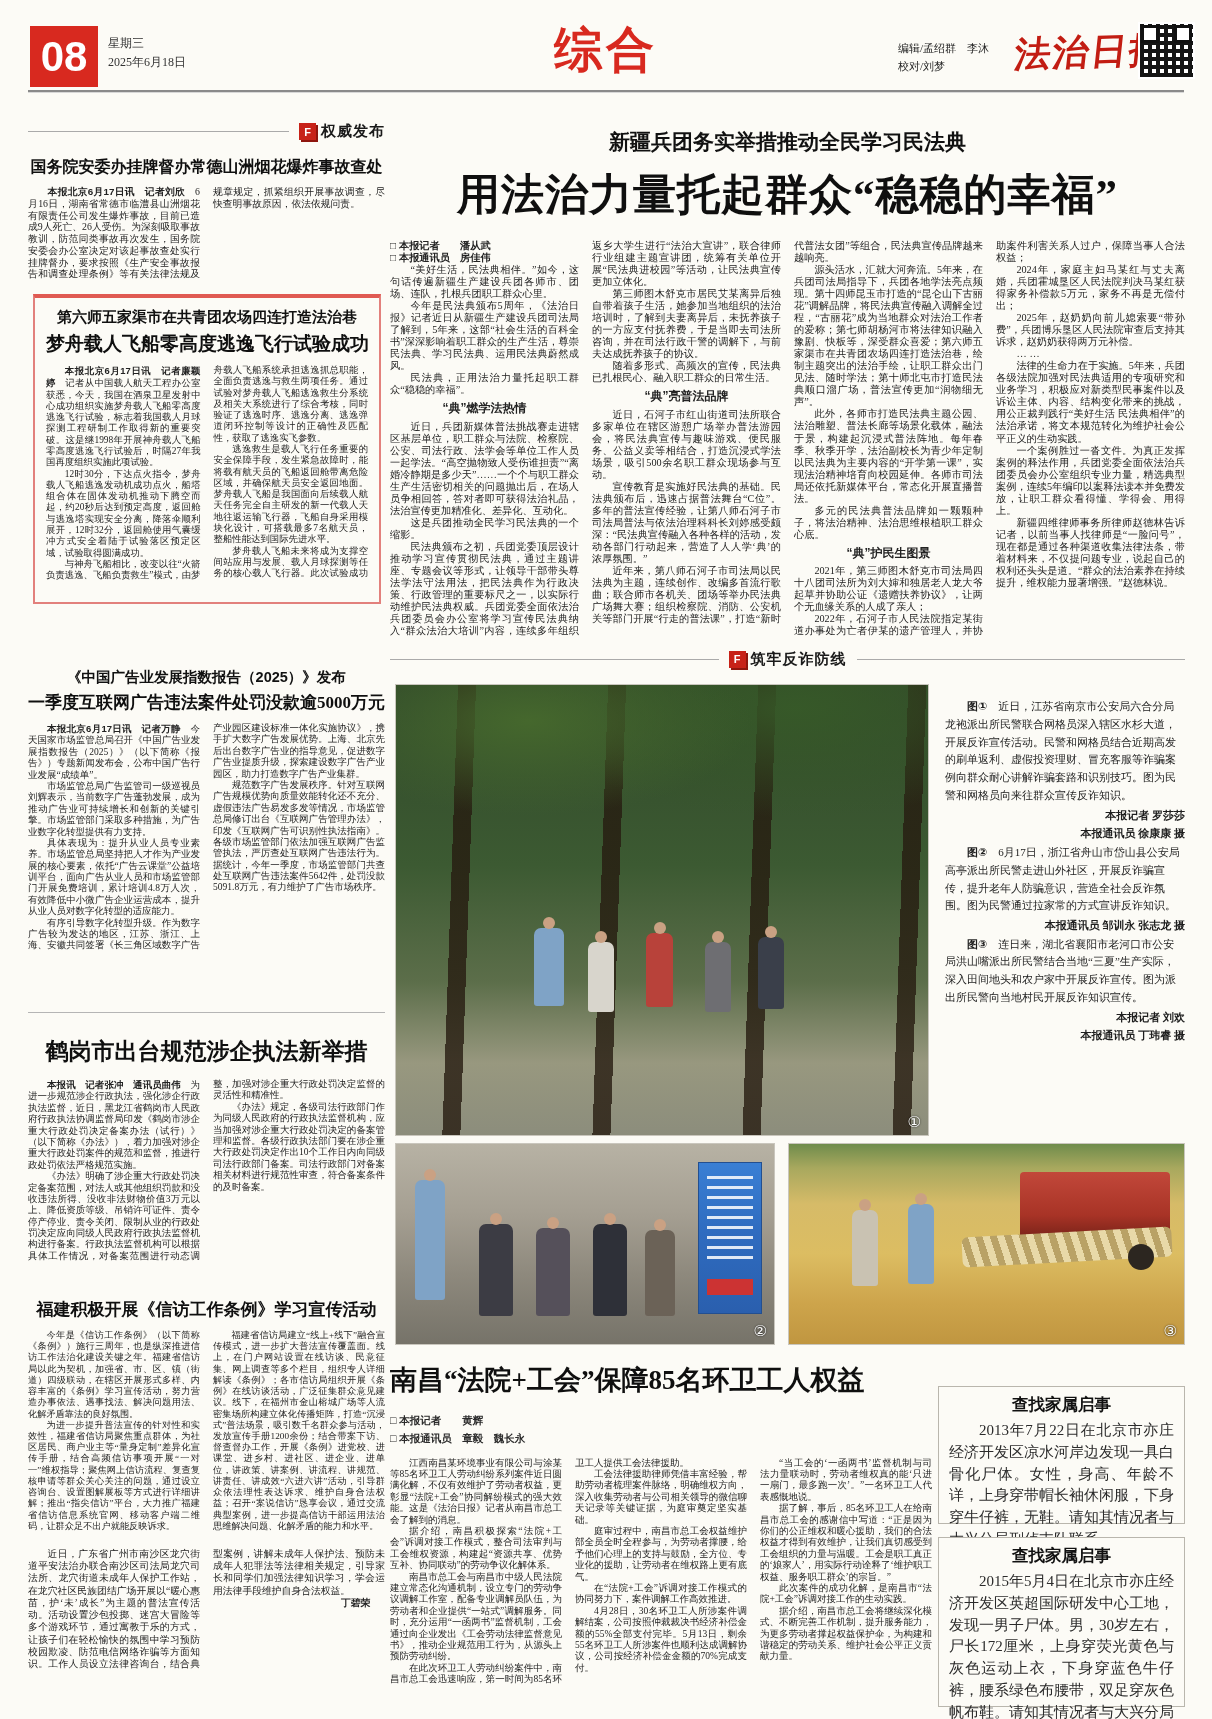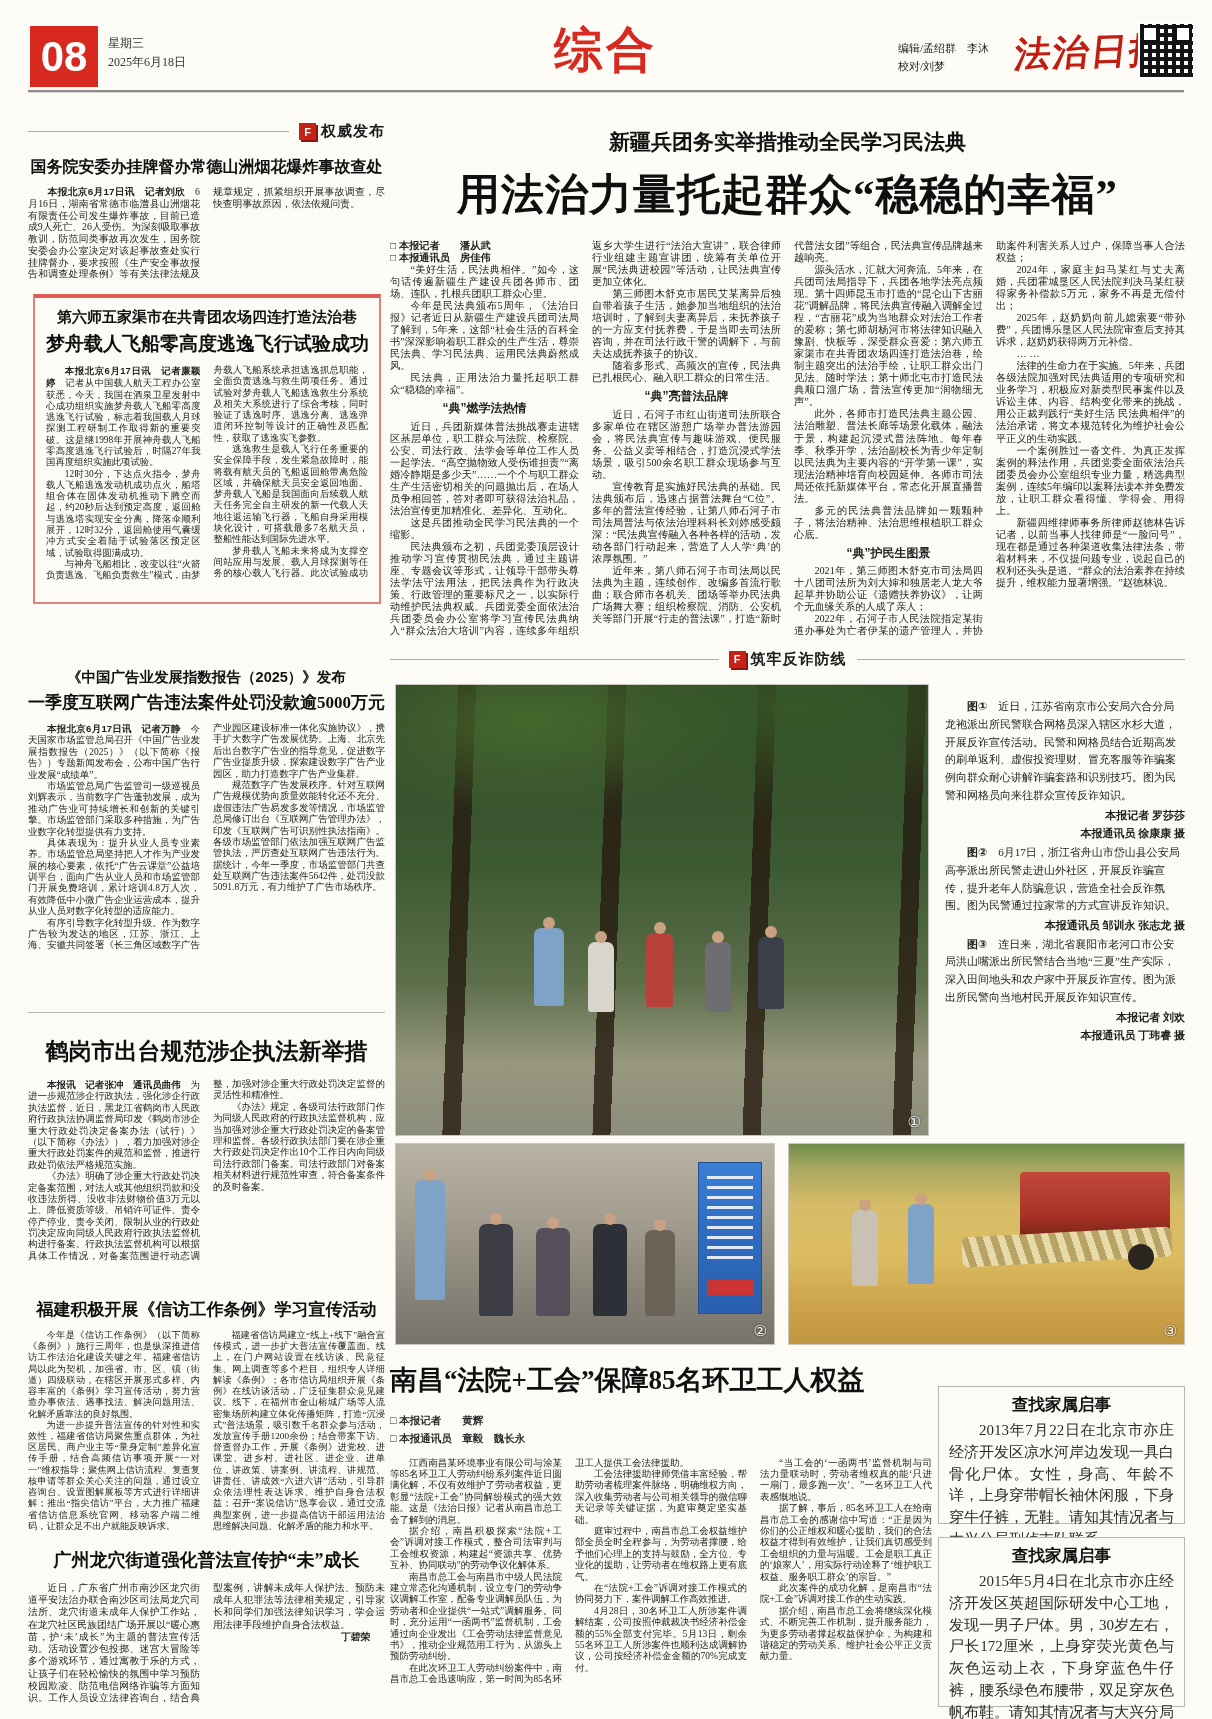--- a/index.html
+++ b/index.html
@@ -182,21 +182,20 @@
 <div class="abs" id="art-fujian">
   <div class="headline">福建积极开展《信访工作条例》学习宣传活动</div>
   <div class="body-cols cols2">
       <p class="para">今年是《信访工作条例》（以下简称《条例》）施行三周年，也是纵深推进信访工作法治化建设关键之年。福建省信访局以此为契机，加强省、市、区、镇（街道）四级联动，在辖区开展形式多样、内容丰富的《条例》学习宣传活动，努力营造办事依法、遇事找法、解决问题用法、化解矛盾靠法的良好氛围。</p>
       <p class="para">为进一步提升普法宣传的针对性和实效性，福建省信访局聚焦重点群体，为社区居民、商户业主等“量身定制”差异化宣传手册，结合高频信访事项开展“一对一”维权指导；聚焦网上信访流程、复查复核申请等群众关心关注的问题，通过设立咨询台、设置图解展板等方式进行详细讲解；推出“指尖信访”平台，大力推广福建省信访信息系统官网、移动客户端二维码，让群众足不出户就能反映诉求。</p>
       <p class="para">福建省信访局建立“线上+线下”融合宣传模式，进一步扩大普法宣传覆盖面。线上，在门户网站设置在线访谈、民意征集、网上调查等多个栏目，组织专人详细解读《条例》；各市信访局组织开展《条例》在线访谈活动，广泛征集群众意见建议。线下，在福州市金山榕城广场等人流密集场所构建立体化传播矩阵，打造“沉浸式”普法场景，吸引数千名群众参与活动，发放宣传手册1200余份；结合带案下访、督查督办工作，开展《条例》进党校、进课堂、进乡村、进社区、进企业、进单位，讲政策、讲案例、讲流程、讲规范、讲责任、讲成效“六进六讲”活动，引导群众依法理性表达诉求、维护自身合法权益；召开“案说信访”恳享会议，通过交流典型案例，进一步提高信访干部运用法治思维解决问题、化解矛盾的能力和水平。</p>
     </div>
 </div>
 
 <div class="abs" id="art-guangzhou">
-  <div class="headline">广州龙穴街道强化普法宣传护“未”成长</div>
   <div class="body-cols cols2">
       <p class="para">近日，广东省广州市南沙区龙穴街道平安法治办联合南沙区司法局龙穴司法所、龙穴街道未成年人保护工作站，在龙穴社区民族团结广场开展以“暖心惠苗，护‘未’成长”为主题的普法宣传活动。活动设置沙包投掷、迷宫大冒险等多个游戏环节，通过寓教于乐的方式，让孩子们在轻松愉快的氛围中学习预防校园欺凌、防范电信网络诈骗等方面知识。工作人员设立法律咨询台，结合典型案例，讲解未成年人保护法、预防未成年人犯罪法等法律相关规定，引导家长和同学们加强法律知识学习，学会运用法律手段维护自身合法权益。</p>
       <p class="para sign">丁碧荣</p>
     </div>
 </div>
 
 <div class="abs" id="art-main">
   <div class="kicker">新疆兵团务实举措推动全民学习民法典</div>
   <div class="headline">用法治力量托起群众“稳稳的幸福”</div>
   <div class="body-cols cols4">

